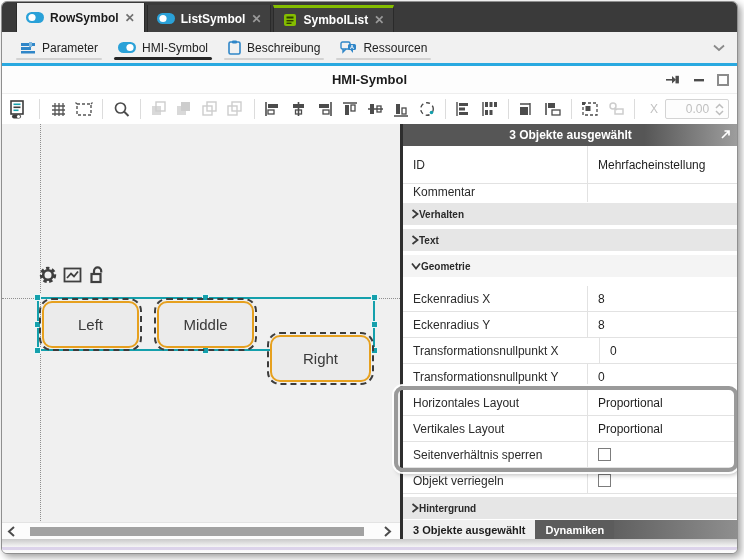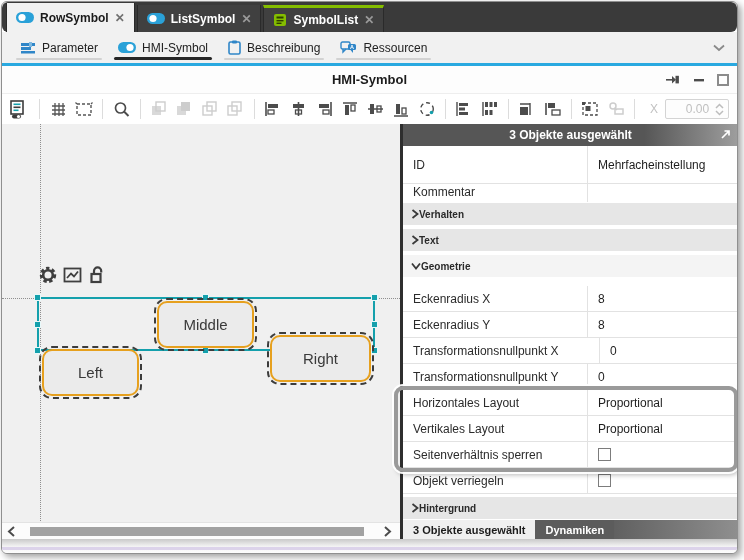--- a/index.html
+++ b/index.html
@@ -4,21 +4,21 @@
 <style>
   * { box-sizing: border-box; }
   html,body { margin:0; padding:0; width:744px; height:560px; background:#fff;
     font-family:"Liberation Sans", sans-serif; -webkit-font-smoothing:antialiased; }
   .window { position:absolute; left:1px; top:1px; width:737px; height:553px;
     border:1px solid #8f8f8f; border-radius:6px; overflow:hidden; background:#fff;
     box-shadow:3px 3px 7px rgba(0,0,0,.38); }
 
   
   .doctabs { position:absolute; left:0; top:0; right:0; height:30px; background:#3a3a3a;
-    display:flex; align-items:flex-end; padding-left:4px;border-radius:6px; }
+    display:flex; align-items:flex-end; padding-left:14px; }
   .doctab { height:27px; display:flex; align-items:center; gap:6px; padding:0 9px;
     font-size:12px; font-weight:bold; color:#fff; background:#404040; margin-right:2px;
     border-left:1px solid #2a2a2a; border-right:1px solid #2a2a2a; position:relative; min-width:104px; }
   .doctab.active { background:#f1f1f1; color:#1a1a1a; height:29px; }
   .doctab.green-accent { border-top:3px solid #84bd00; }
   .doctab .close { color:#9a9a9a; font-size:12px; font-weight:bold; margin-left:auto; cursor:pointer; }
   .doctab.active .close { color:#707070; }
 
   
   .viewtabs { position:absolute; left:0; top:30px; right:0; height:31px; background:#f1f1f1;
@@ -62,21 +62,21 @@
     border:2px solid #14a0ac; }
   .handle { position:absolute; width:7px; height:7px; background:#14a0ac; border:1px solid #e8f8f9; }
   .h-tl{left:-5px;top:-5px;} .h-tm{left:163px;top:-5px;} .h-tr{right:-5px;top:-5px;}
   .h-ml{left:-5px;top:22px;} .h-mr{right:-5px;top:22px;}
   .h-bl{left:-5px;bottom:-5px;} .h-bm{left:163px;bottom:-5px;} .h-br{right:-5px;bottom:-5px;}
 
   .hmi-btn { position:absolute; top:177px; height:47px; background:#ebebeb;
     border:2px solid #e6a01e; border-radius:10px; display:flex; align-items:center;
     justify-content:center; font-size:15px; color:#3a3a3a;
     outline:2px dashed #3c3c3c; outline-offset:1px; }
-  .btn-left { left:40px; width:97px;margin-top:48px; }
+  .btn-left { left:40px; width:97px; }
   .btn-middle { left:155px; width:97px; }
   .btn-right { left:268px; width:101px;margin-top:34px; }
 
   
   .hscroll { position:absolute; left:0; top:520px; width:398px; height:17px; background:#fcfcfc;
     border-top:1px solid #e3e3e3; }
   .scroll-arrow { position:absolute; top:2px; width:14px; height:13px; display:flex;
     align-items:center; justify-content:center; }
   .sa-left { left:2px; } .sa-right { right:6px; }
   .hthumb { position:absolute; left:28px; right:36px; top:4px; height:9px; background:#a2a2a2; }

